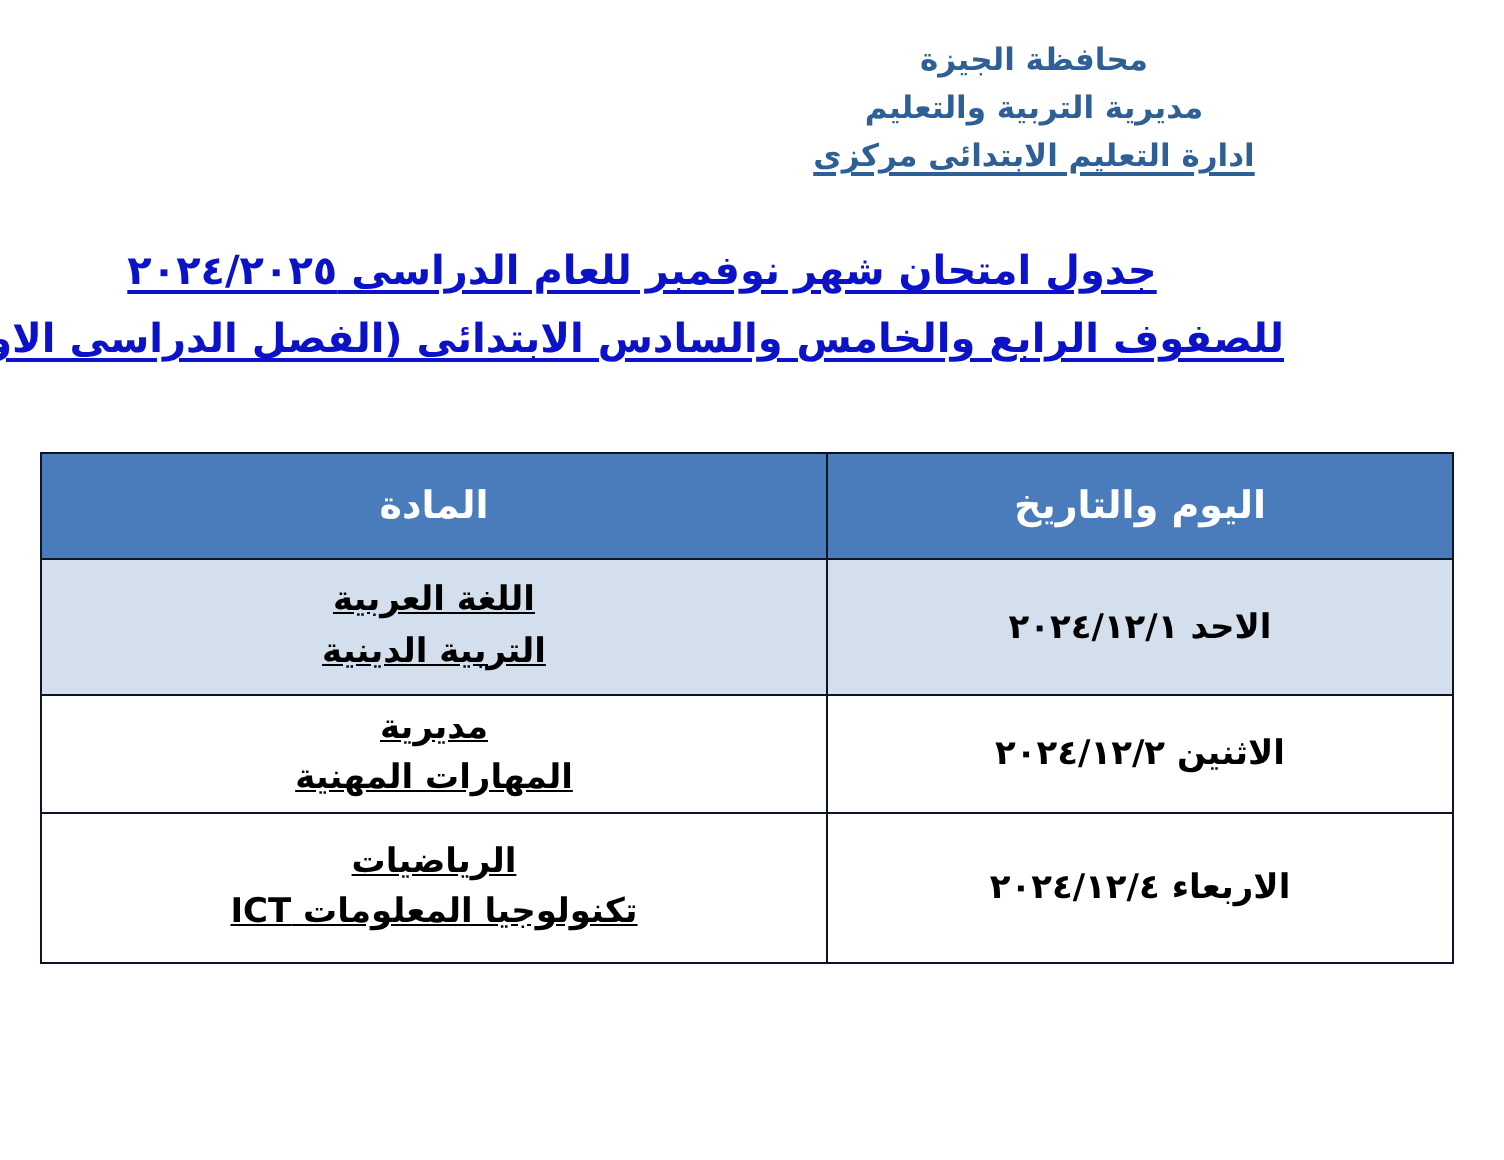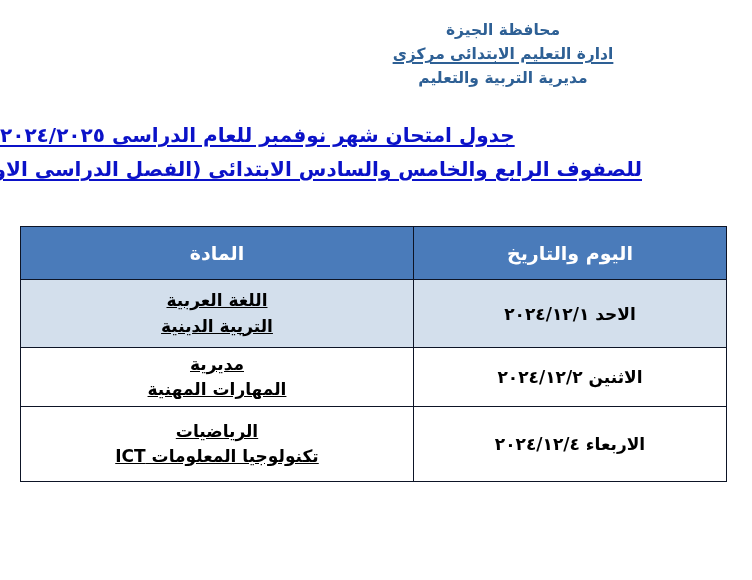--- a/index.html
+++ b/index.html
@@ -13,21 +13,21 @@
     background: #ffffff;
     font-family: "DejaVu Sans", "Liberation Sans", sans-serif;
     overflow: hidden;
     position: relative;
   }
 
   
   .letterhead {
     position: absolute;
     top: 18px;
-    right: 39px;
+    right: 25px;
     width: 420px;
     text-align: center;
     direction: rtl;
   }
   .letterhead-line {
     color: #2E6095;
     font-weight: bold;
     font-size: 15.5px;
     line-height: 1.55;
     letter-spacing: 0px;
@@ -38,21 +38,21 @@
     text-decoration-thickness: 1.5px;
     text-underline-offset: 2.5px;
   }
 
   
   .doc-title {
     position: absolute;
     top: 118px;
     left: 0;
     width: 642px;
-    text-align: left;
+    text-align: center;
     direction: rtl;
   }
   .title-line {
     color: #0B12C8;
     font-weight: bold;
     font-size: 20px;
     line-height: 1.72;
     white-space: nowrap;
     text-decoration: underline;
     text-decoration-thickness: 2px;
@@ -111,22 +111,22 @@
   tbody tr.row-1 { height: 68px; padding-left: 26px; }
   tbody tr.row-2 { height: 50px; }
   tbody tr.row-3 { height: 67px; }
   tbody tr.row-4 { height: 75px; }
 </style>
 </head>
 <body>
 
 <div class="letterhead">
   <div class="letterhead-line">محافظة الجيزة</div>
+  <div class="letterhead-line">مديرية التربية والتعليم</div>
   <div class="letterhead-line underlined">ادارة التعليم الابتدائى مركزى</div>
-  <div class="letterhead-line">مديرية التربية والتعليم</div>
 </div>
 
 <div class="doc-title">
   <div class="title-line">جدول امتحان شهر نوفمبر للعام الدراسى ٢٠٢٤/٢٠٢٥</div>
   <div class="title-line">للصفوف الرابع والخامس والسادس الابتدائى (الفصل الدراسى الاول)</div>
 </div>
 
 <div class="schedule-wrap">
   <table class="schedule">
     <colgroup>

